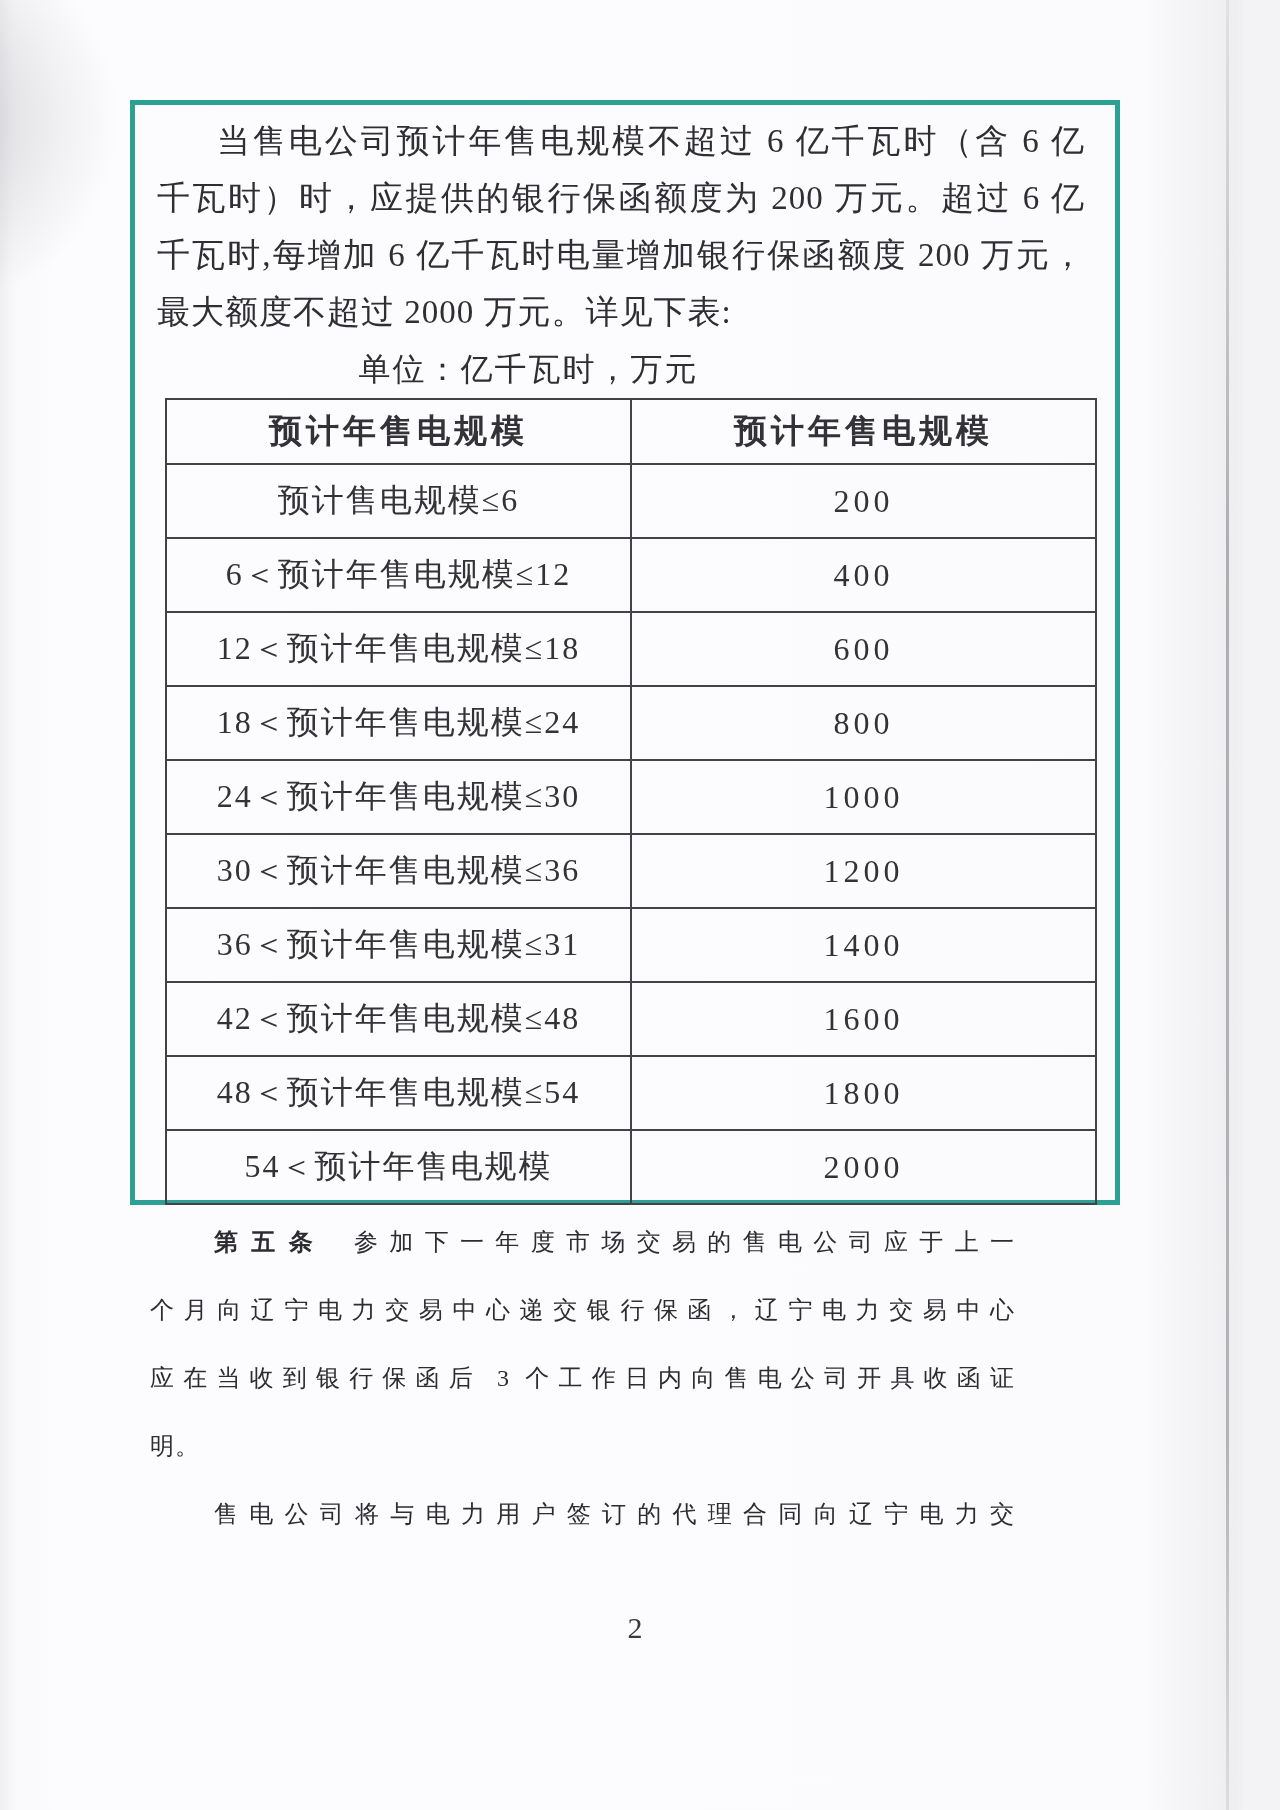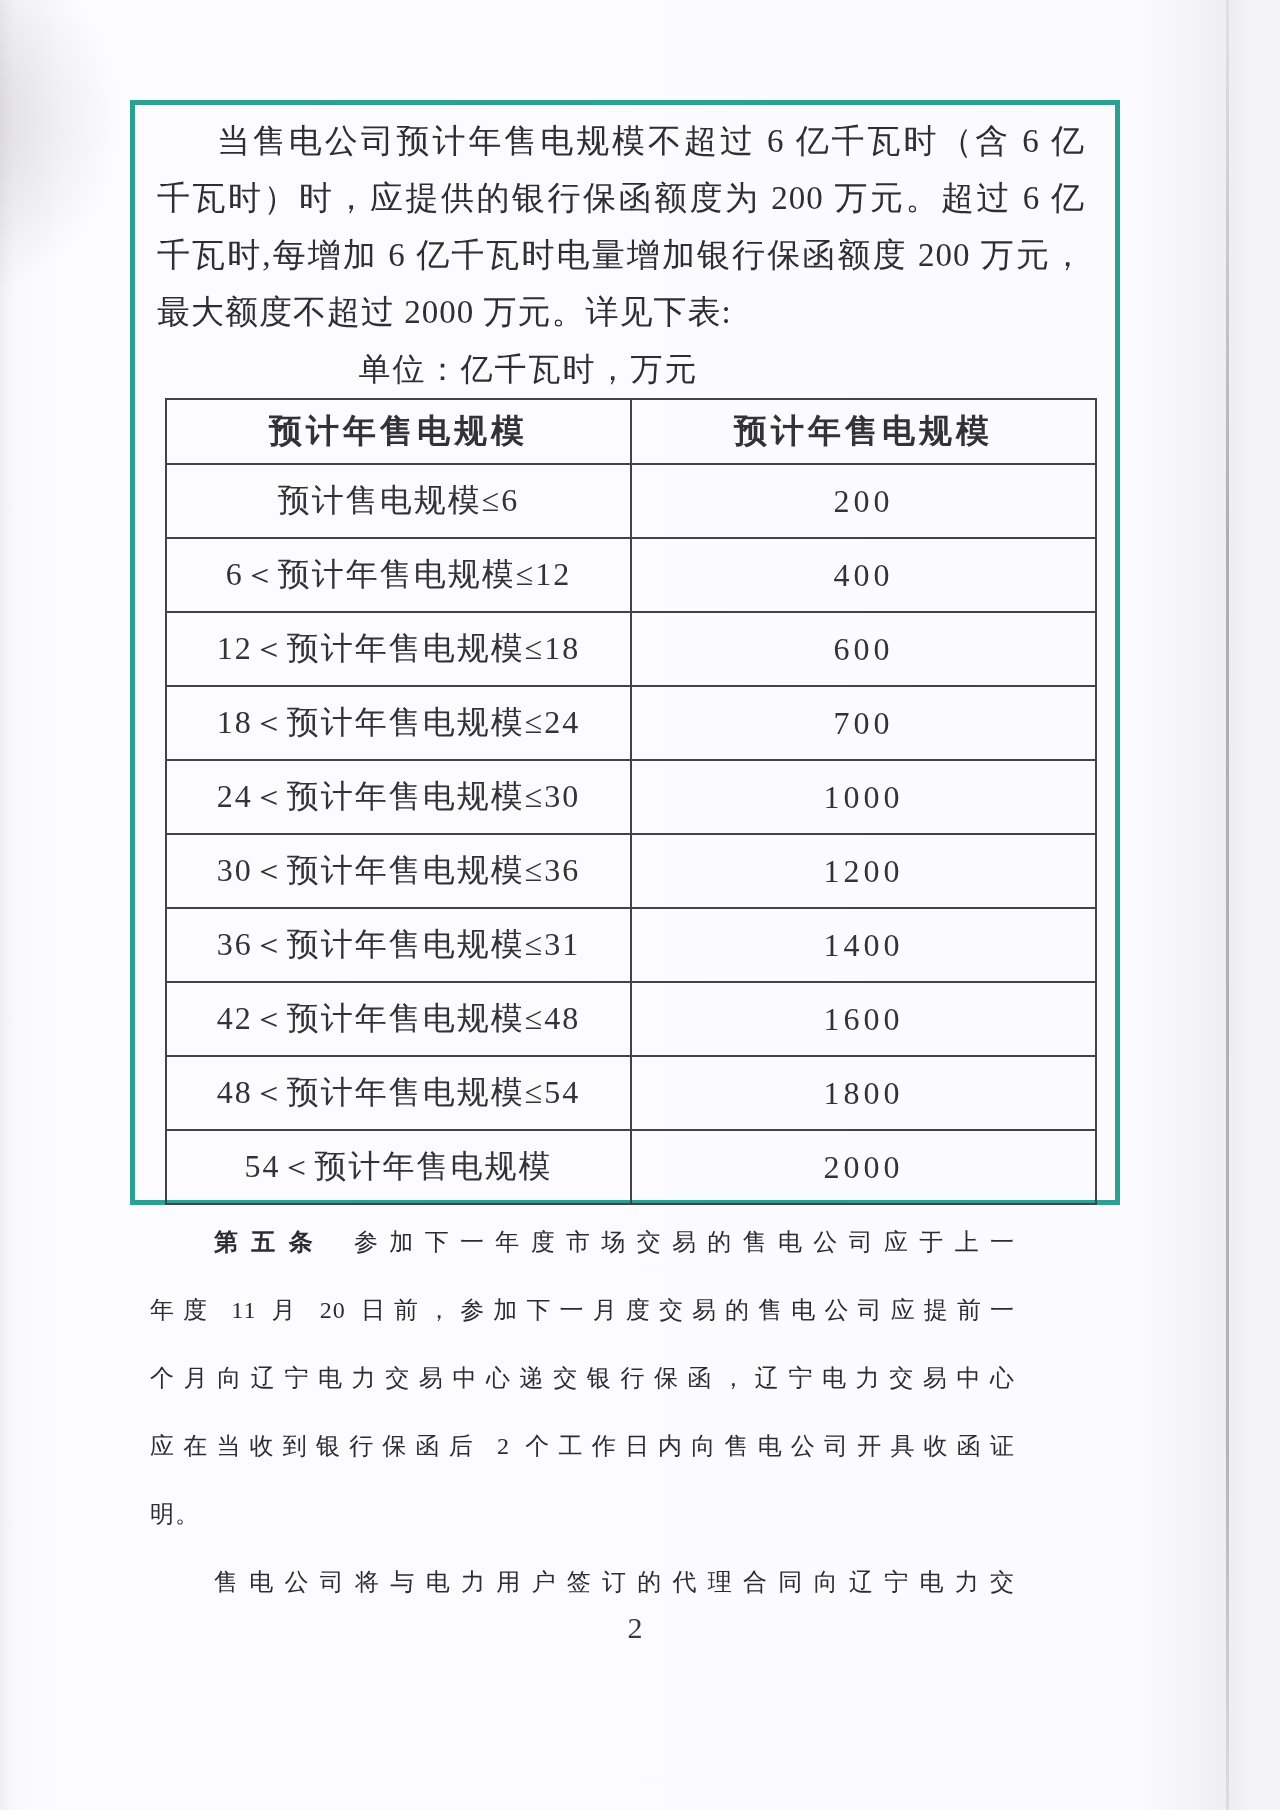--- a/index.html
+++ b/index.html
@@ -108,21 +108,21 @@
         <tr>
           <td class="range">6＜预计年售电规模≤12</td>
           <td class="amount">400</td>
         </tr>
         <tr>
           <td class="range">12＜预计年售电规模≤18</td>
           <td class="amount">600</td>
         </tr>
         <tr>
           <td class="range">18＜预计年售电规模≤24</td>
-          <td class="amount">700</td>
+          <td class="amount">800</td>
         </tr>
         <tr>
           <td class="range">24＜预计年售电规模≤30</td>
           <td class="amount">1000</td>
         </tr>
         <tr>
           <td class="range">30＜预计年售电规模≤36</td>
           <td class="amount">1200</td>
         </tr>
         <tr>
@@ -142,21 +142,20 @@
           <td class="amount">2000</td>
         </tr>
       </tbody>
     </table>
   </div>
 
   <div class="article">
     <div class="aline indent">
       <span class="term">第五条</span><span>参加下一年度市场交易的售电公司应于上一</span>
     </div>
-    <div class="aline">年度 11 月 20 日前，参加下一月度交易的售电公司应提前一</div>
     <div class="aline">个月向辽宁电力交易中心递交银行保函，辽宁电力交易中心</div>
-    <div class="aline">应在当收到银行保函后 2 个工作日内向售电公司开具收函证</div>
+    <div class="aline">应在当收到银行保函后 3 个工作日内向售电公司开具收函证</div>
     <div class="aline short">明。</div>
     <div class="aline indent">售电公司将与电力用户签订的代理合同向辽宁电力交</div>
   </div>
 
   <div class="page-number">2</div>
 </div>
 
 </body></html>

